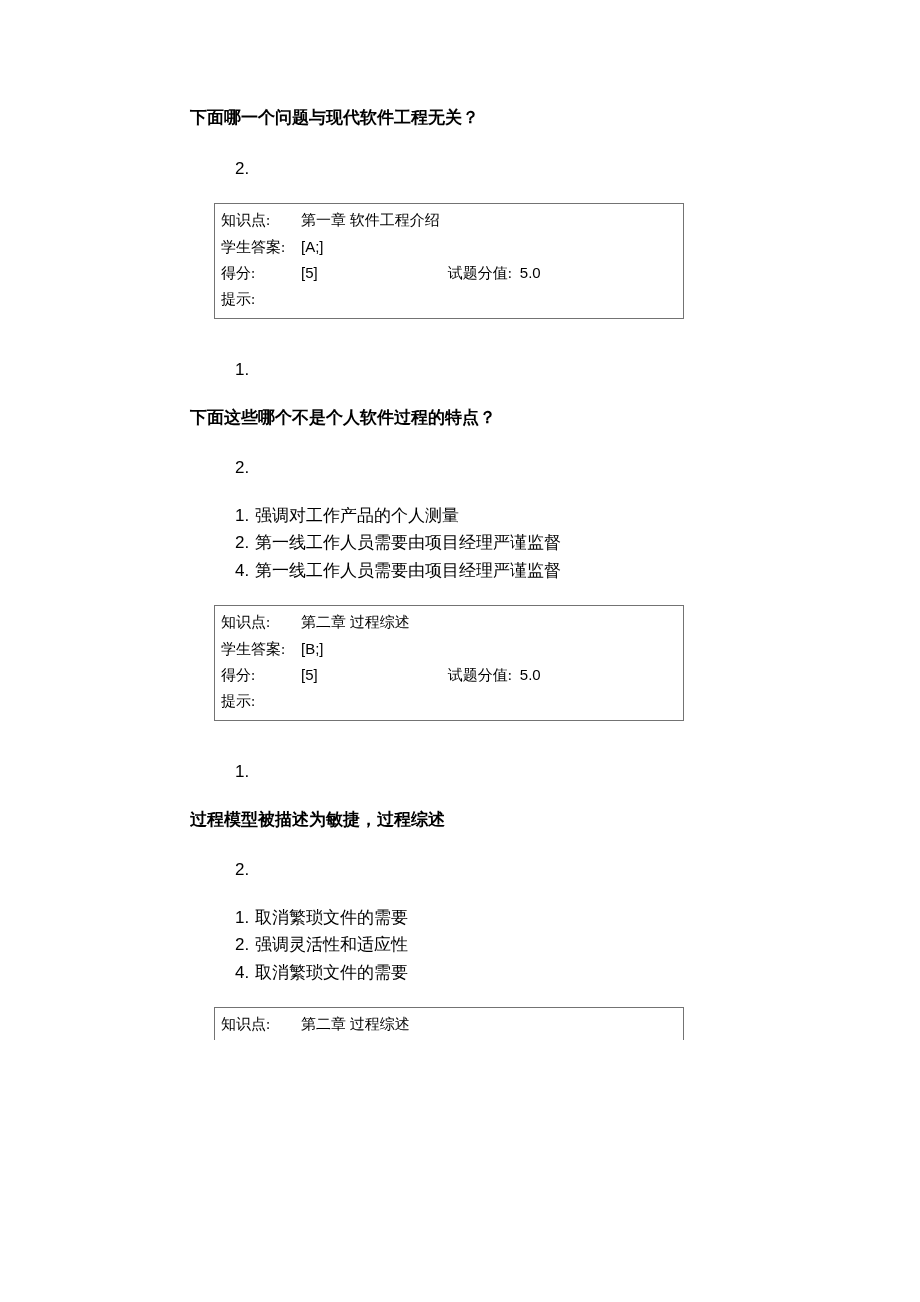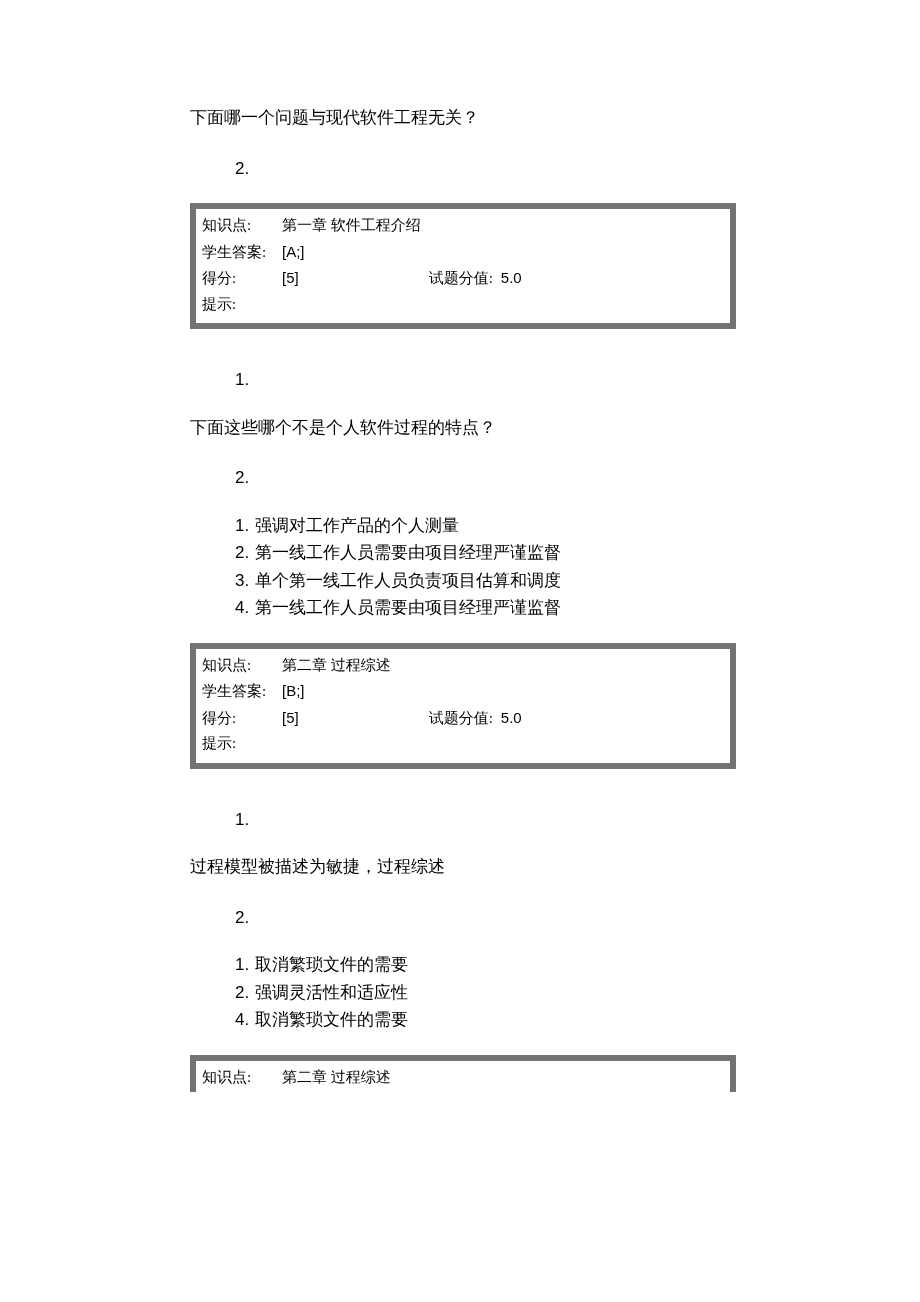--- a/index.html
+++ b/index.html
@@ -14,45 +14,47 @@
   .page {
     width: 920px;
     padding: 105px 190px 60px 190px;
     box-sizing: border-box;
   }
   .question-block {
     margin-bottom: 30px;
   }
   .q-stem {
     margin: 0 0 25px 0;
+    font-weight: bold;
   }
   .sub-number {
     margin-left: 45px;
     font-family: Arial, sans-serif;
     margin-bottom: 22px;
   }
   .options {
     margin-left: 45px;
     margin-bottom: 22px;
   }
   .options .opt {
     margin-bottom: 2px;
   }
   .opt-num {
     font-family: Arial, sans-serif;
     display: inline-block;
     width: 20px;
   }
   .meta-box {
-    border: 6px solid #737373;
-    width: 546px;
+    border: 1px solid #737373;
+    width: 470px;
     box-sizing: border-box;
     margin-bottom: 38px;
     font-size: 15px;
     padding: 4px 6px 6px 6px;
+    margin-left: 24px;
   }
   .meta-row {
     display: flex;
     align-items: baseline;
     line-height: 1.7;
   }
   .meta-label {
     width: 80px;
     flex-shrink: 0;
   }
@@ -97,21 +99,20 @@
     </div>
   </div>
 
   <div class="question-block">
     <div class="sub-number">1.</div>
     <p class="q-stem">下面这些哪个不是个人软件过程的特点？</p>
     <div class="sub-number">2.</div>
     <div class="options">
       <div class="opt"><span class="opt-num">1.</span><span>强调对工作产品的个人测量</span></div>
       <div class="opt"><span class="opt-num">2.</span><span>第一线工作人员需要由项目经理严谨监督</span></div>
-      <div class="opt"><span class="opt-num">3.</span><span>单个第一线工作人员负责项目估算和调度</span></div>
       <div class="opt"><span class="opt-num">4.</span><span>第一线工作人员需要由项目经理严谨监督</span></div>
     </div>
     <div class="meta-box">
       <div class="meta-row">
         <span class="meta-label">知识点:</span>
         <span class="meta-value cn">第二章  过程综述</span>
       </div>
       <div class="meta-row">
         <span class="meta-label">学生答案:</span>
         <span class="meta-value">[B;]</span>

